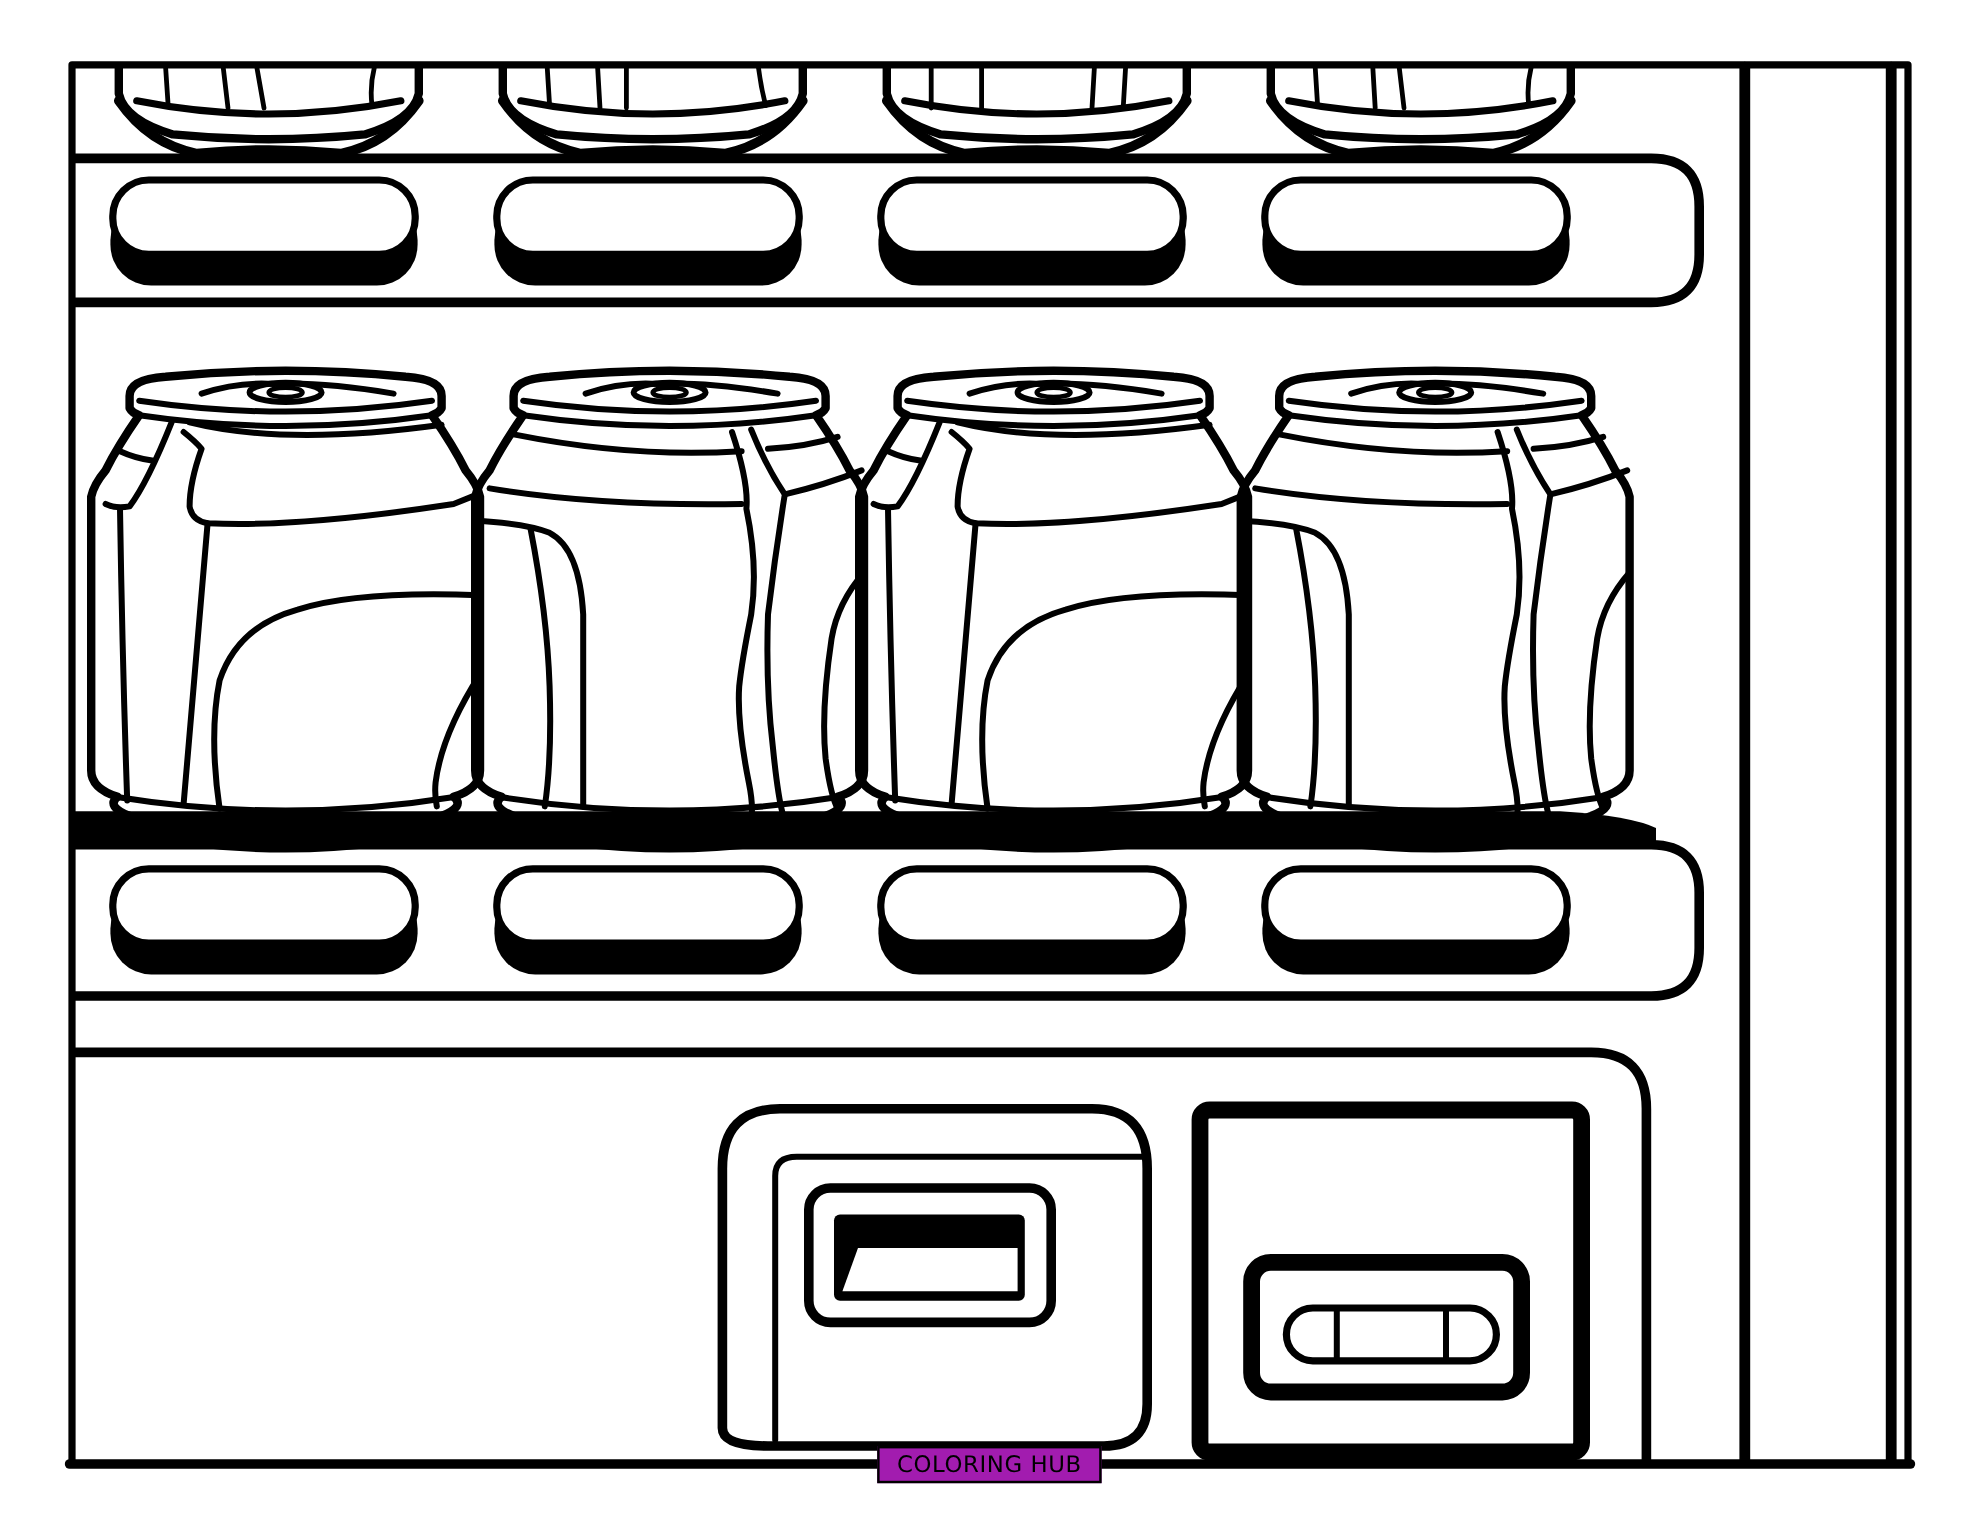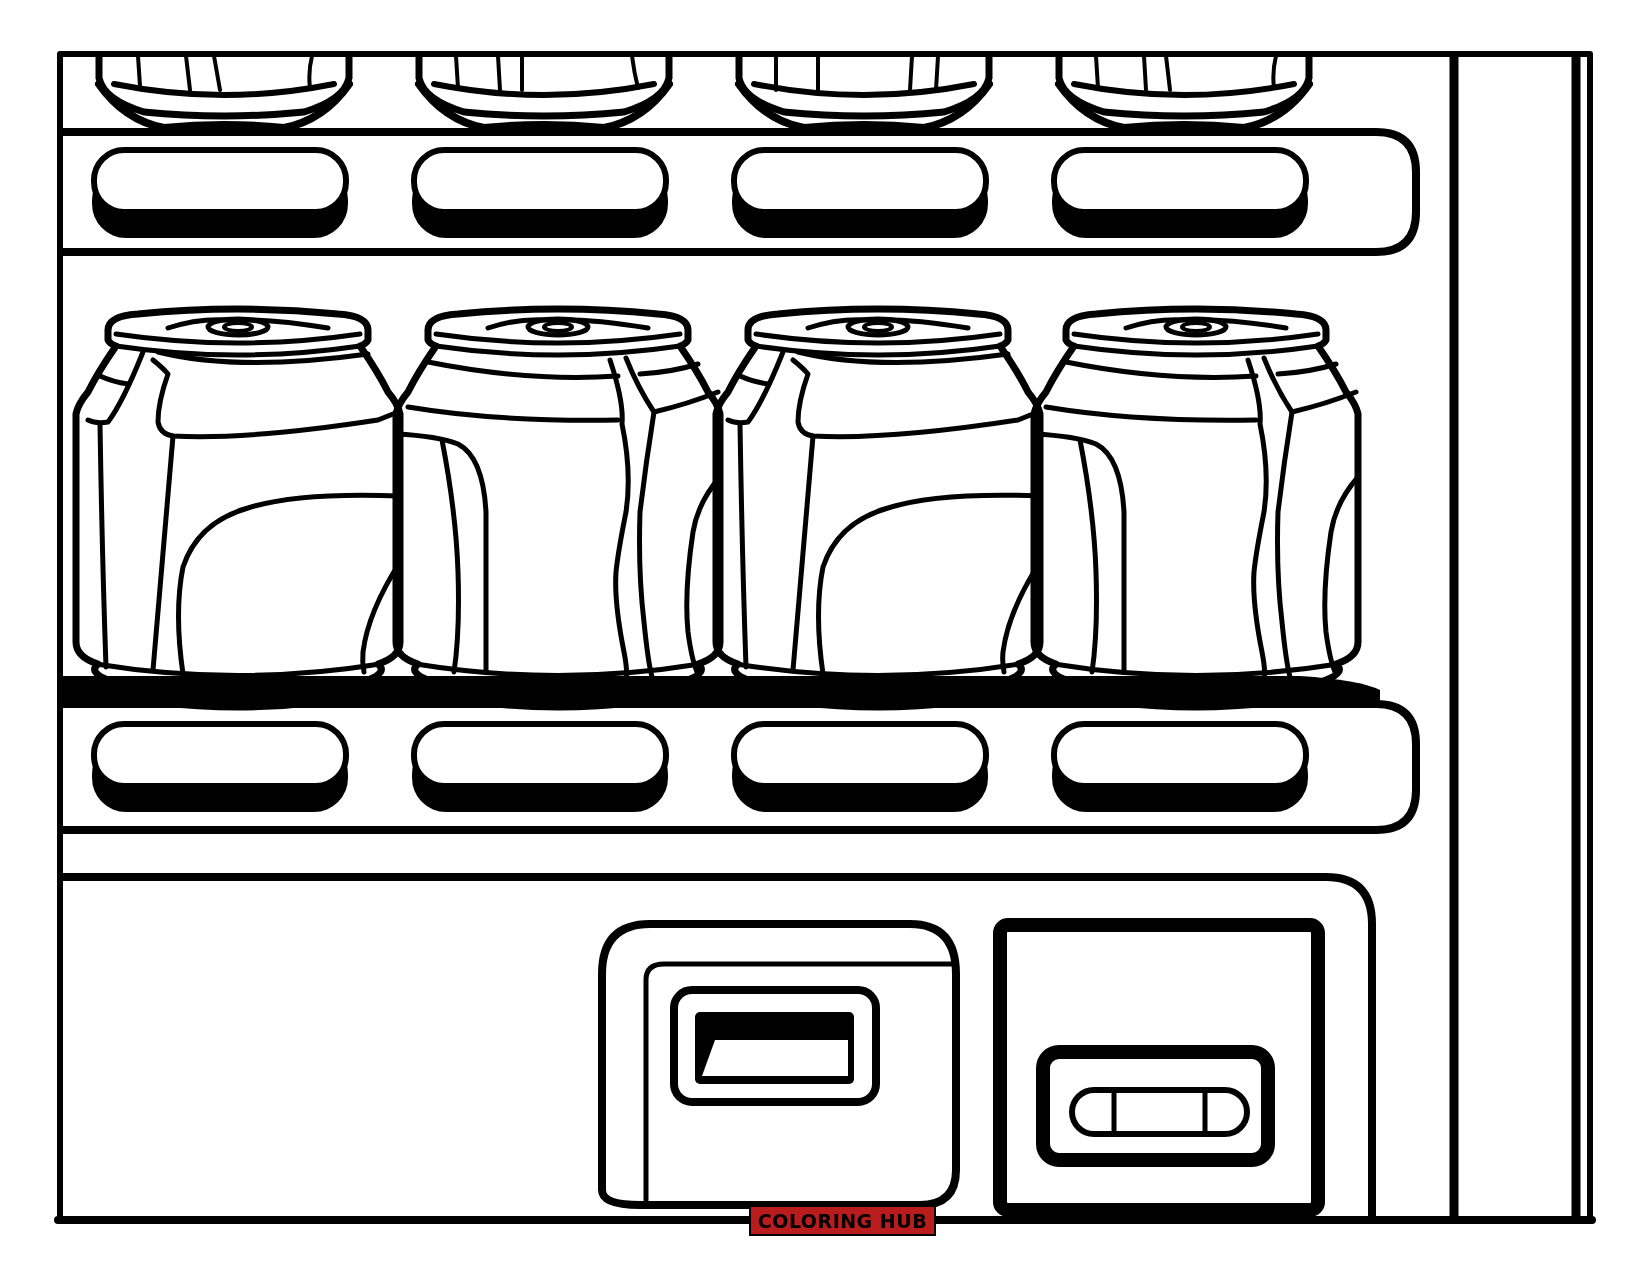--- a/index.html
+++ b/index.html
@@ -3,24 +3,24 @@
 <meta charset="utf-8">
 <style>
   html, body { margin: 0; padding: 0; background: #ffffff; }
   body { width: 1650px; height: 1275px; position: relative; overflow: hidden;
          font-family: "DejaVu Sans", sans-serif; }
   #art { position: absolute; left: 0; top: 0; width: 1650px; height: 1275px; }
   .k { fill: none; stroke: #000; stroke-linecap: round; stroke-linejoin: round; }
   .blk { fill: #000; stroke: none; }
   .wht { fill: #fff; stroke: #000; stroke-linejoin: round; }
   #brand-label {
-    position: absolute; left: 749px; top: 1205px; width: 187px; height: 31px;
-    background: #b91c1c; border: 2px solid #000; box-sizing: border-box;
+    position: absolute; left: 731px; top: 1205px; width: 187px; height: 31px;
+    background: #a21caf; border: 2px solid #000; box-sizing: border-box;
     display: flex; align-items: center; justify-content: center;
-    font-family: "DejaVu Sans", sans-serif; font-weight: bold; font-size: 19px;
+    font-family: "DejaVu Sans", sans-serif; font-weight: normal; font-size: 19px;
     letter-spacing: 0.5px; color: #000;
   }
 </style>
 </head>
 <body>
 
 <svg id="art" viewBox="0 0 1650 1275" xmlns="http://www.w3.org/2000/svg">
   <defs>
 
     <g id="can-a">

